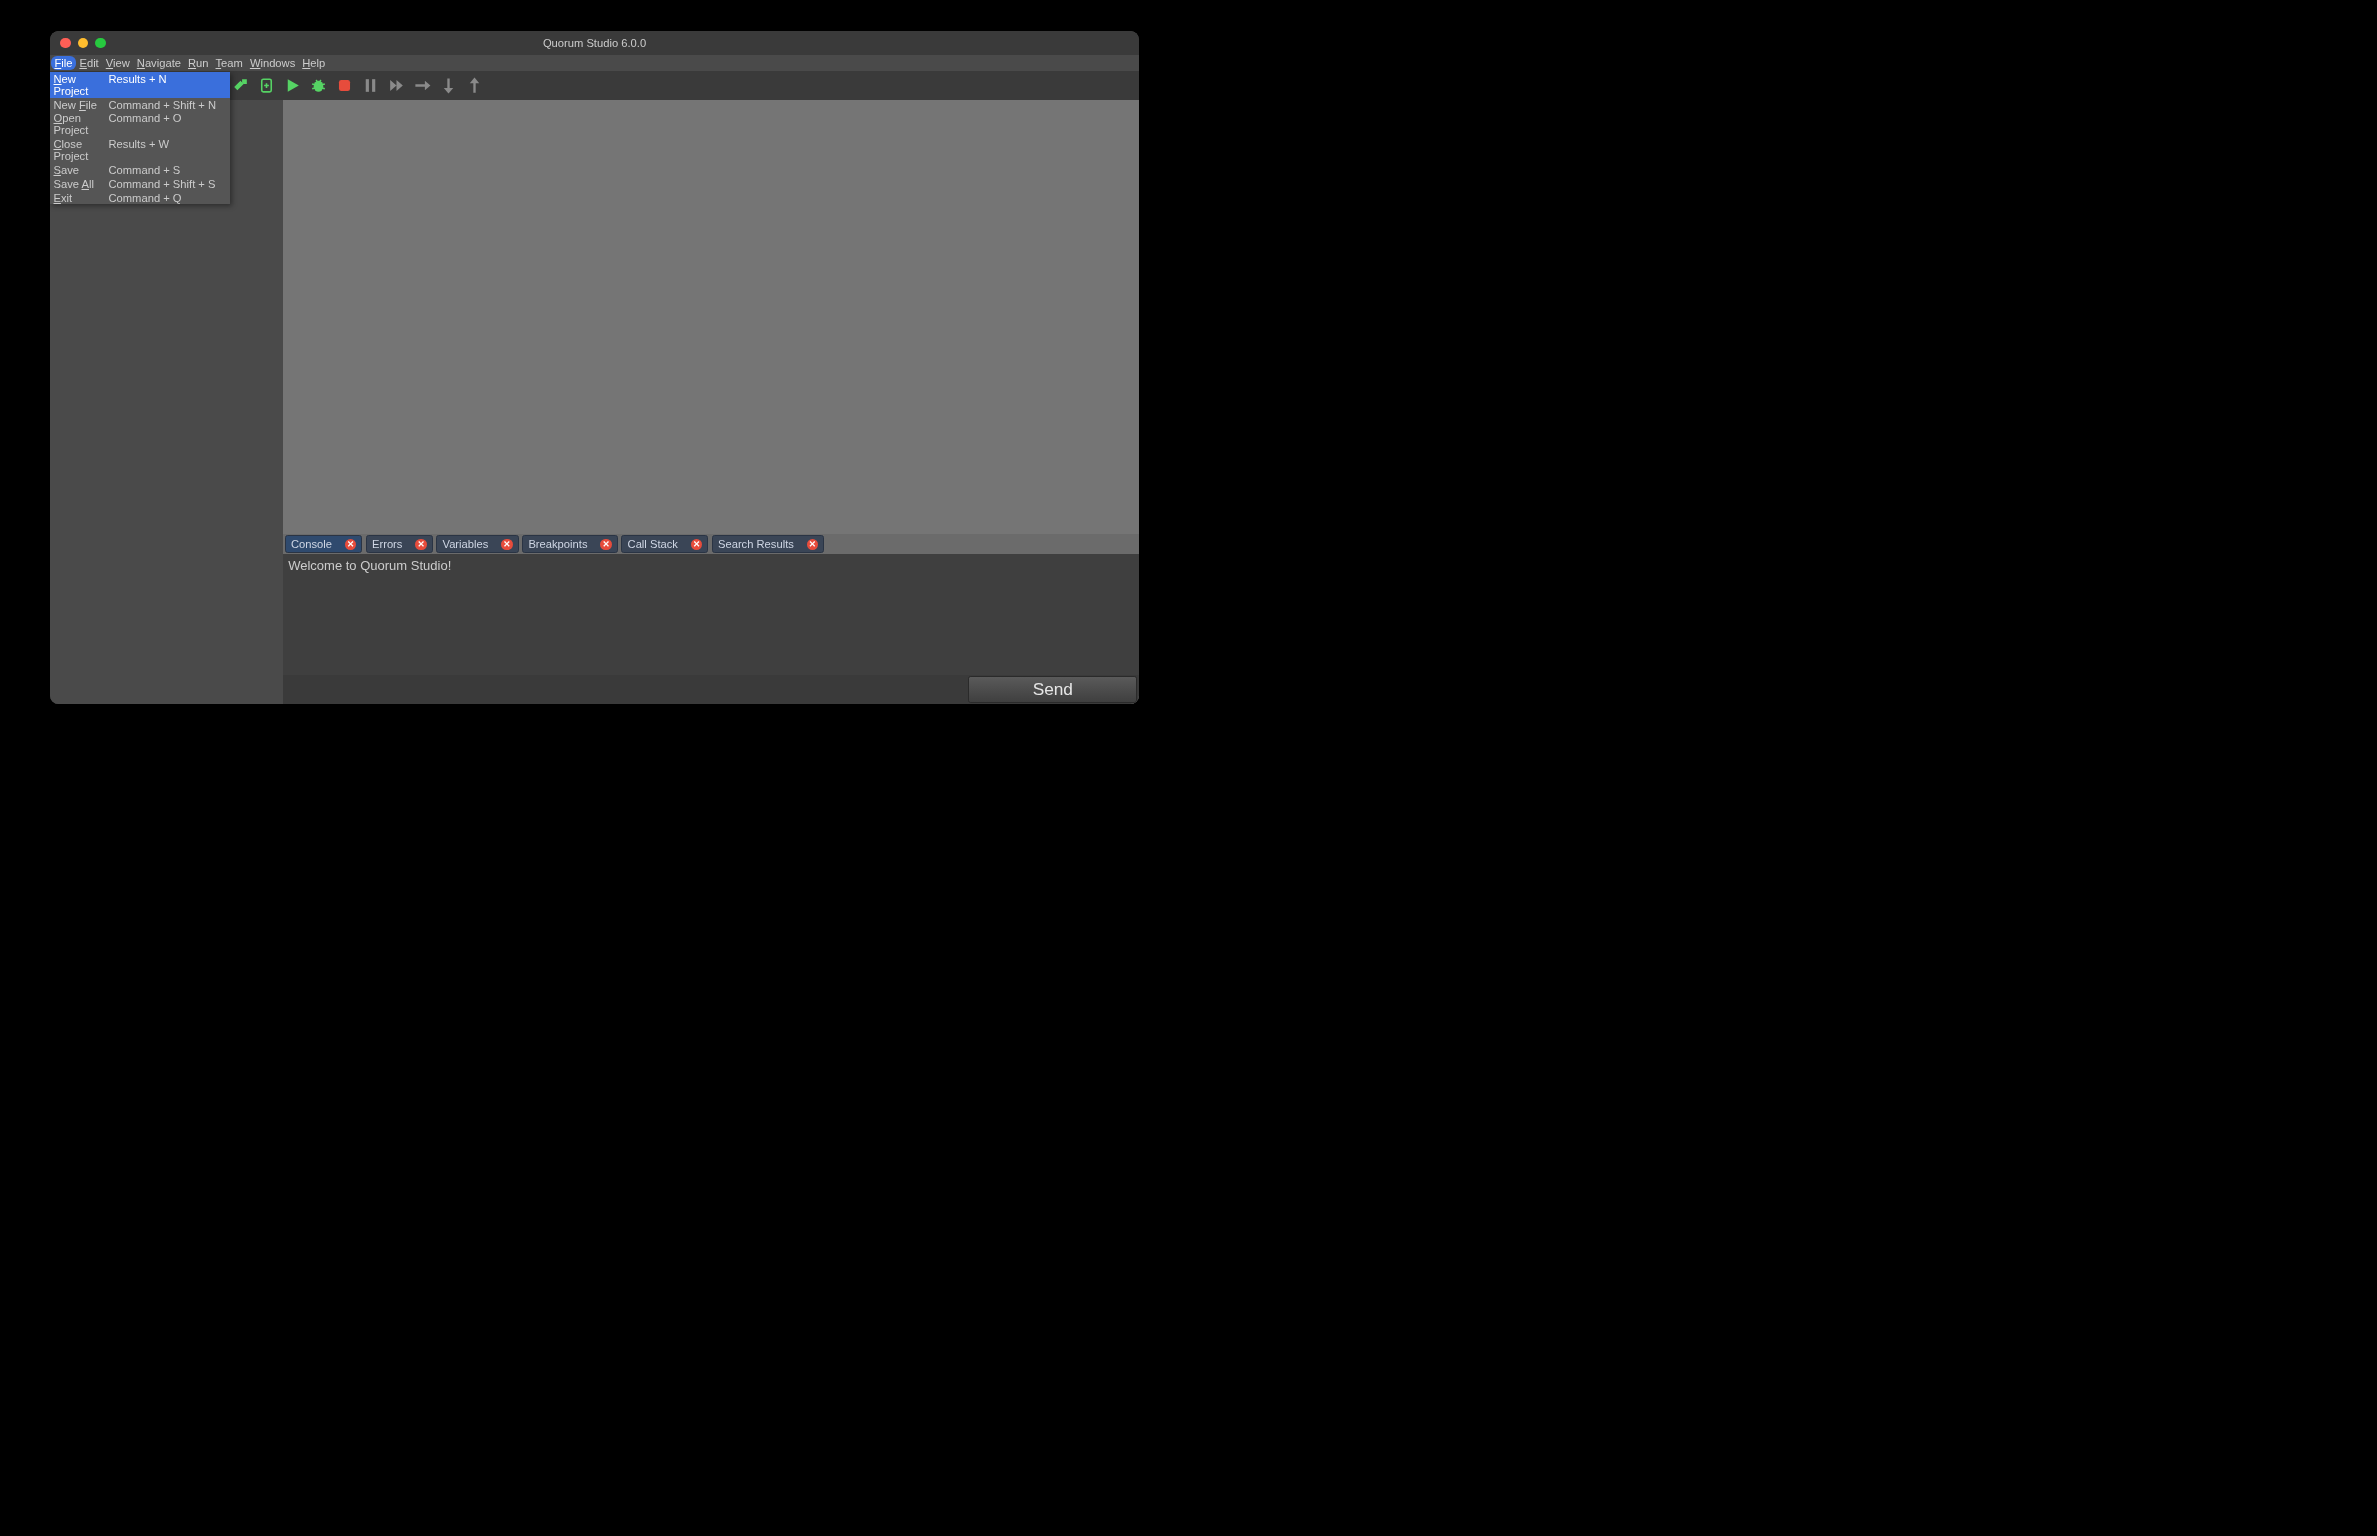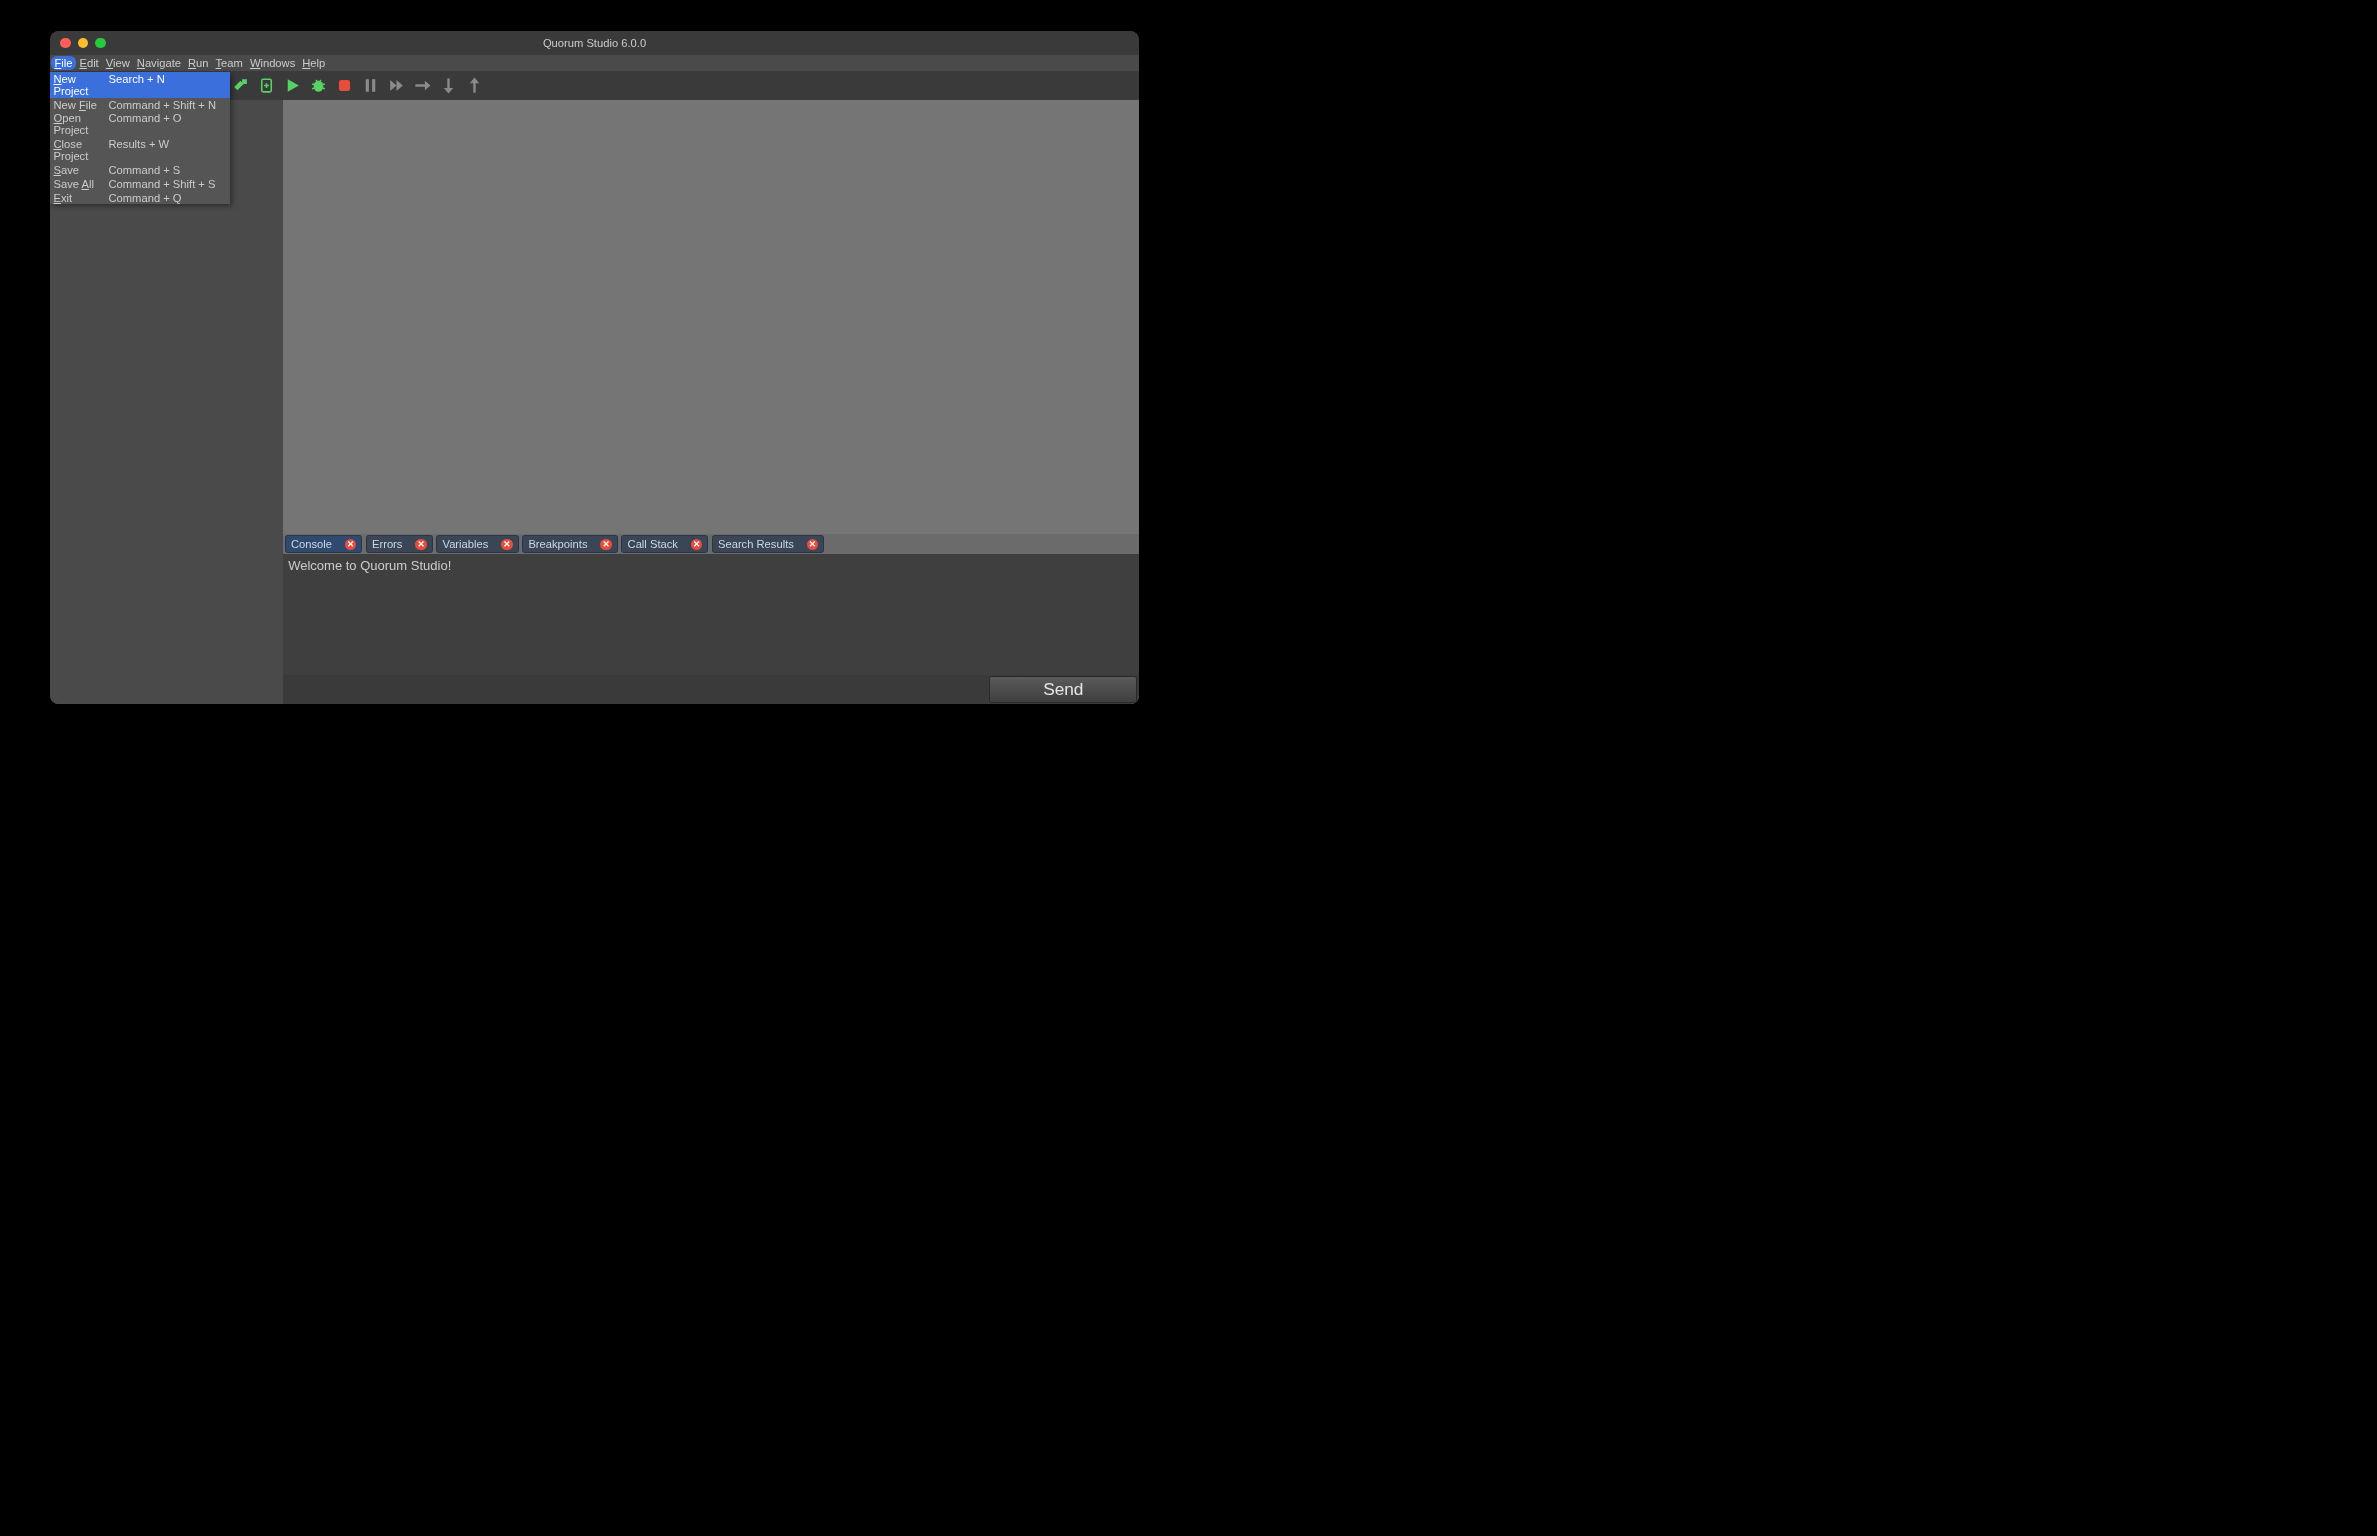--- a/index.html
+++ b/index.html
@@ -49,21 +49,21 @@
   display: flex; align-items: center; justify-content: center; color: #fff;
   font-size: 8.6px; line-height: 1; font-weight: bold;
 }
 .console {
   height: 121px; background: #3f3f3f; color: #ccc; font-family: "Courier New", monospace;
   font-size: 13px; padding: 3.5px 5.2px;
 }
 .sendrow { height: 28.5px; background: #3a3a3a; display: flex; }
 .sendinput { flex: 1; }
 .sendbtn {
-  width: 148px; background: linear-gradient(#5a5a5a,#3f3f3f); color: #e6e6e6; font-size: 17.3px;
+  width: 169px; background: linear-gradient(#5a5a5a,#3f3f3f); color: #e6e6e6; font-size: 17.3px;
   display: flex; align-items: center; justify-content: center; border: 0.9px solid #2a2a2a;
   border-radius: 2.6px; margin: 0.9px 1.7px;
 }
 .dropdown {
   position: absolute; top: 41px; left: 0; background: #555; color: #ccc;
   font-size: 11.2px; width: 180px; box-shadow: 1.7px 1.7px 5.2px rgba(0,0,0,.4);
   z-index: 10;
 }
 .dd-row { display: flex; padding: 0.9px 3.5px; cursor: default; }
 .dd-row.sel { background: #3a6fdc; color: #fff; }
@@ -192,21 +192,21 @@
         <div class="sendbtn">
           <span>Send</span>
         </div>
       </div>
     </div>
   </div>
 
   <div class="dropdown" id="filemenu">
       <div class="dd-row sel">
         <div class="dd-label"><span></span><span class="ul">N</span><span>ew Project</span></div>
-        <div class="dd-short">Search + N</div>
+        <div class="dd-short">Results + N</div>
       </div>
       <div class="dd-row">
         <div class="dd-label"><span>New </span><span class="ul">F</span><span>ile</span></div>
         <div class="dd-short">Command + Shift + N</div>
       </div>
       <div class="dd-row">
         <div class="dd-label"><span></span><span class="ul">O</span><span>pen Project</span></div>
         <div class="dd-short">Command + O</div>
       </div>
       <div class="dd-row">

